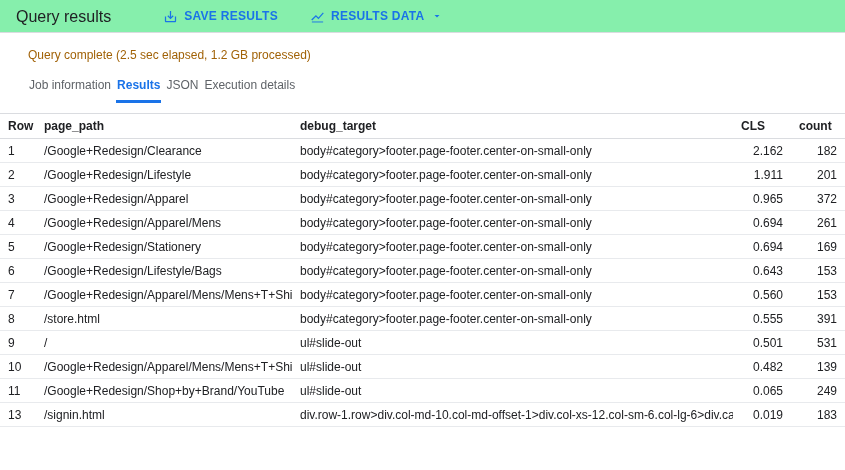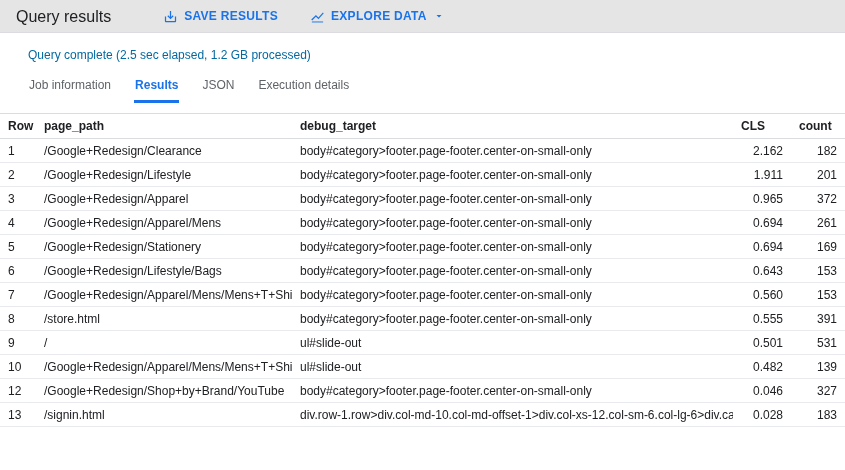--- a/index.html
+++ b/index.html
@@ -6,39 +6,39 @@
   html,body { margin:0; padding:0; }
   body {
     width:845px; height:470px; overflow:hidden;
     background:#ffffff; color:#202124;
     font-family:"Liberation Sans", sans-serif;
   }
   .topbar {
     display:flex; align-items:center;
     height:33px; padding:0 16px;
     border-bottom:1px solid #dadce0;
-    background:#e5e5e5;
+    background:#86efac;
   }
   .page-title { font-size:16px; font-weight:500; color:#202124; margin:0; line-height:33px; }
   .toolbar-btn {
     display:inline-flex; align-items:center; gap:6px;
     background:none; border:none; cursor:pointer;
     color:#1a73e8; font-family:"Liberation Sans", sans-serif;
     font-size:12px; font-weight:700; letter-spacing:.3px;
     padding:4px 8px;
   }
   .toolbar-btn svg { display:block; }
   .btn-save { margin-left:44px;justify-content:flex-end; }
   .btn-explore { margin-left:16px; }
   .status-line {
     margin:15px 0 13px 28px;
-    font-size:12px; color:#0369a1;
+    font-size:12px; color:#a16207;
   }
   .tabs {
-    display:flex; gap:22px;
+    display:flex; gap:4px;
     padding:0 28px; margin-top:2px;
   }
   .tab {
     font-size:12px; color:#5f6368; font-weight:400;
     padding:3px 1px 8px 1px;
     border-bottom:3px solid transparent;
     cursor:pointer; white-space:nowrap;
   }
   .tab.active { color:#1a73e8; font-weight:700; border-bottom-color:#1a73e8; }
   table.results {
@@ -78,21 +78,21 @@
     <span>SAVE RESULTS</span>
   </button>
 
   <button class="toolbar-btn btn-explore">
     <span>
       <svg width="15" height="15" viewBox="0 0 24 24" fill="#1a73e8" aria-hidden="true">
         <path d="M3.5 18.49l6-6.01 4 4L22 6.92l-1.41-1.41-7.09 7.97-4-4L2 16.99l1.5 1.5z"></path>
         <path d="M3 20h18v1.5H3z"></path>
       </svg>
     </span>
-    <span>EXPLORE DATA</span>
+    <span>RESULTS DATA</span>
     <span>
       <svg width="12" height="12" viewBox="0 0 24 24" fill="#1a73e8" aria-hidden="true">
         <path d="M7 10l5 5 5-5z"></path>
       </svg>
     </span>
   </button>
 </div>
 
 <div class="status-line">Query complete (2.5 sec elapsed, 1.2 GB processed)</div>
 
@@ -185,27 +185,27 @@
         <td class="num">531</td>
       </tr>
       <tr>
         <td>10</td>
         <td>/Google+Redesign/Apparel/Mens/Mens+T+Shirts</td>
         <td>ul#slide-out</td>
         <td class="num">0.482</td>
         <td class="num">139</td>
       </tr>
       <tr>
-        <td>12</td>
+        <td>11</td>
         <td>/Google+Redesign/Shop+by+Brand/YouTube</td>
-        <td>body#category&gt;footer.page-footer.center-on-small-only</td>
-        <td class="num">0.046</td>
-        <td class="num">327</td>
+        <td>ul#slide-out</td>
+        <td class="num">0.065</td>
+        <td class="num">249</td>
       </tr>
       <tr>
         <td>13</td>
         <td>/signin.html</td>
         <td>div.row-1.row&gt;div.col-md-10.col-md-offset-1&gt;div.col-xs-12.col-sm-6.col-lg-6&gt;div.card.col-xs-12.row</td>
-        <td class="num">0.028</td>
+        <td class="num">0.019</td>
         <td class="num">183</td>
       </tr>
     </tbody>
 </table>
 
 </body></html>

